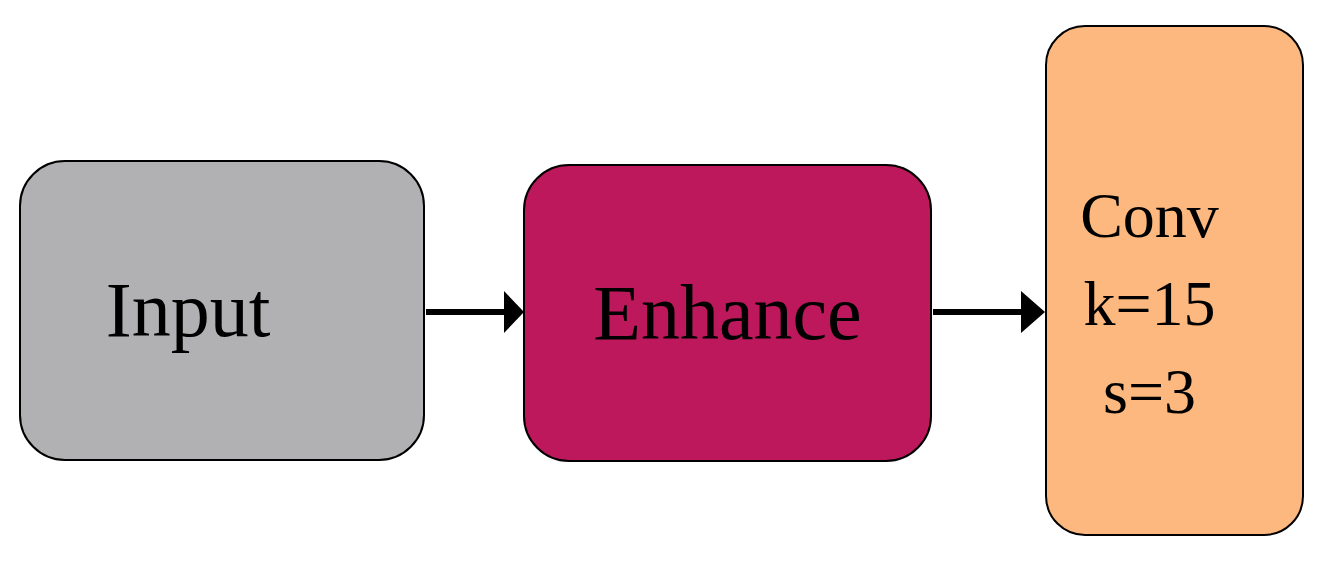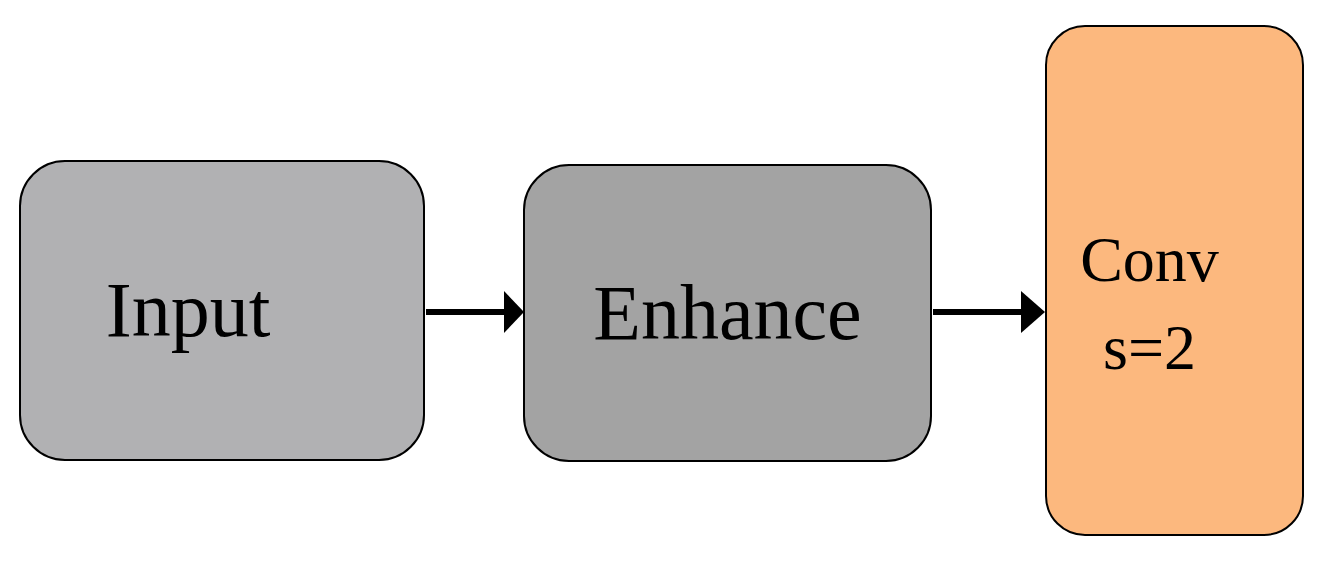--- a/index.html
+++ b/index.html
@@ -69,27 +69,28 @@
 </style>
 </head>
 <body>
 
 <div class="canvas" style="background: rgb(255, 255, 255);">
 
   <div class="node box-input" style="background: rgb(177, 177, 179); border-color: rgb(0, 0, 0); color: rgb(0, 0, 0);">
     <div class="tline">Input</div>
   </div>
 
-  <div class="node box-enhance" style="background: #a3a3a3; border-color: rgb(0, 0, 0); color: rgb(0, 0, 0);">
+  <div class="node box-enhance" style="background: #be185d; border-color: rgb(0, 0, 0); color: rgb(0, 0, 0);">
     <div class="tline">Enhance</div>
   </div>
 
   <div class="node box-conv" style="background: rgb(252, 184, 126); border-color: rgb(0, 0, 0); color: rgb(0, 0, 0);">
     <div class="tline">Conv</div>
-    <div class="tline">s=2</div>
+    <div class="tline">k=15</div>
+    <div class="tline">s=3</div>
   </div>
 
   <svg class="arrows" width="1340" height="563" aria-hidden="true">
     <g>
       <line class="arrow-shaft" x1="426" y1="312" x2="506" y2="312" style="stroke: rgb(0, 0, 0);"></line>
       <polygon points="504,291 504,333 524,312" style="fill: rgb(0, 0, 0);"></polygon>
     </g>
     <g>
       <line class="arrow-shaft" x1="933" y1="312" x2="1023" y2="312" style="stroke: rgb(0, 0, 0);"></line>
       <polygon points="1021,291 1021,333 1045,312" style="fill: rgb(0, 0, 0);"></polygon>

